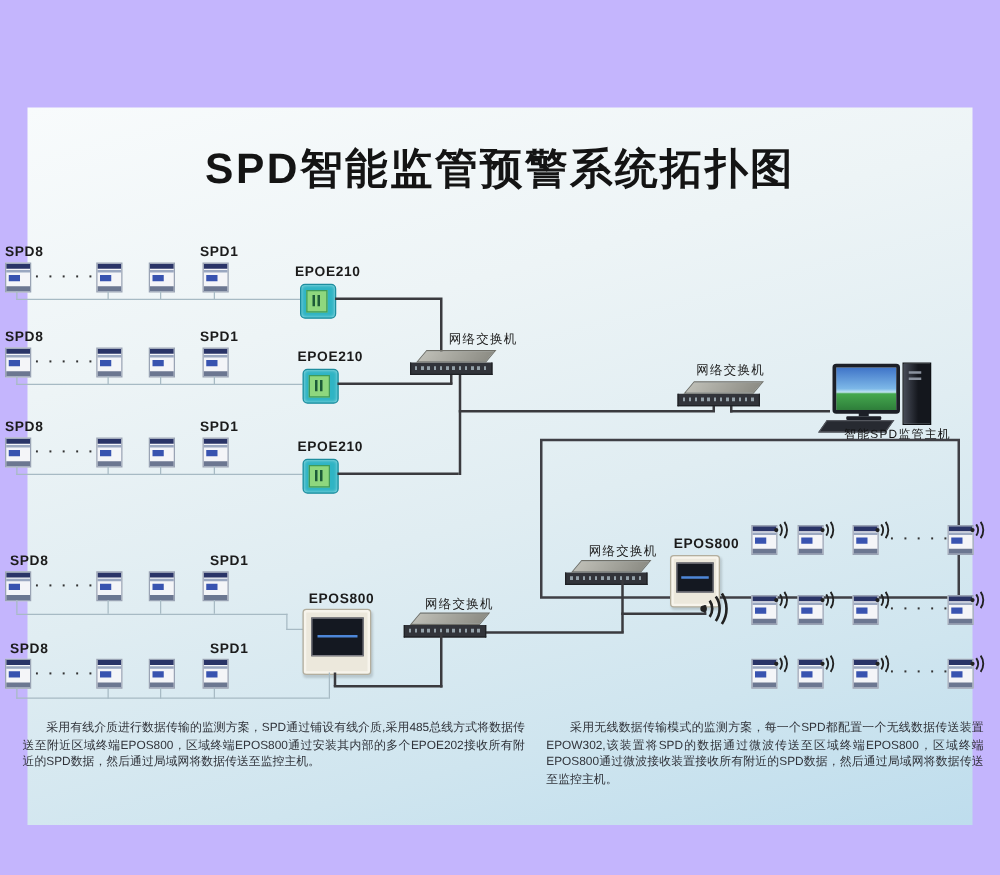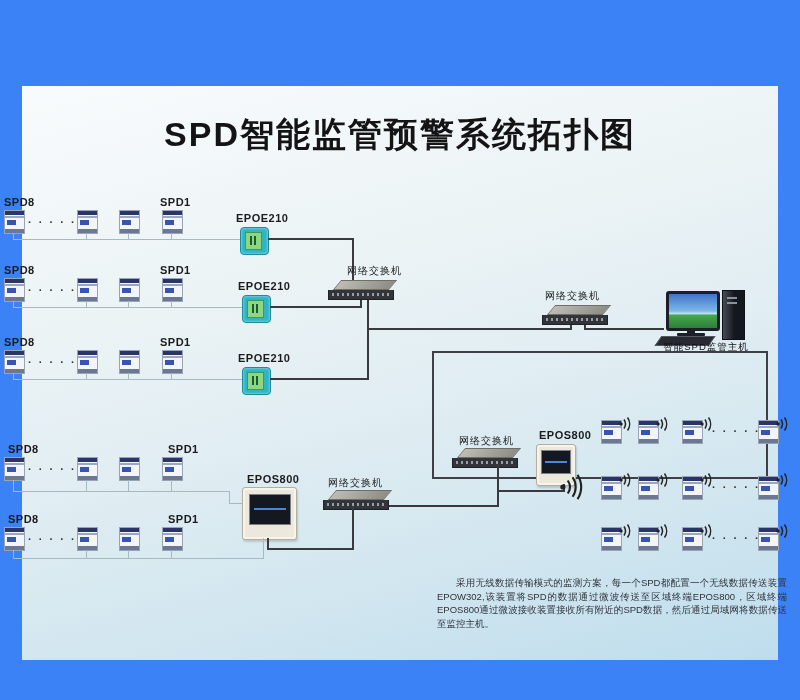--- a/index.html
+++ b/index.html
@@ -1,24 +1,24 @@
 <!DOCTYPE html>
 <html><head>
 <meta charset="utf-8">
 <style>
   html,body{margin:0;padding:0;background:#fff;}
-  #canvas{position:relative;width:800px;height:700px;background:#3b82f6;overflow:hidden;
+  #canvas{position:relative;width:800px;height:700px;background:#c4b5fd;overflow:hidden;
           font-family:"Liberation Sans",sans-serif;}
   .panel{position:absolute;left:22px;top:86px;width:756px;height:574px;
          background:linear-gradient(165deg,#f8fbfc 0%,#edf4f6 30%,#e0edf2 55%,#cfe5ef 80%,#bedded 100%);}
   .title{position:absolute;left:0;top:112px;width:800px;text-align:center;
          font-size:34px;font-weight:700;color:#141414;letter-spacing:2px;}
   
   .lbl{position:absolute;font-size:11px;font-weight:700;color:#1b1b1b;letter-spacing:.5px;white-space:nowrap;}
-  .zh{position:absolute;font-size:10px;font-weight:400;color:#222;letter-spacing:1px;white-space:nowrap;}
+  .zh{position:absolute;font-size:10px;font-weight:400;color:#222;letter-spacing:1px;white-space:nowrap;margin-left:12px;}
   .dots{position:absolute;font-size:11px;font-weight:700;color:#333;letter-spacing:2px;white-space:nowrap;}
   
   .L{position:absolute;background:#a7bac4;}
   .D{position:absolute;background:#3a3a3e;}
   
   .d{position:absolute;width:19px;height:22px;border:1px solid #99a3b4;
      background:
        linear-gradient(#2a3467,#2a3467) 0 0/100% 4px no-repeat,
        linear-gradient(#9aa7c0,#9aa7c0) 0 5px/100% 2px no-repeat,
        linear-gradient(#3853b0,#3853b0) 2px 9px/9px 5px no-repeat,
@@ -303,14 +303,15 @@
   <div class="dots" style="left:712px;top:532px">· · · · ·</div>
   <div class="d" style="left:758px;top:527px"></div>
   <svg class="wifi" style="left:775px;top:523px" width="14" height="16" viewBox="0 0 14 16">
       <circle cx="3" cy="8" r="1.7" fill="#222"></circle>
       <g fill="none" stroke="#222" stroke-width="1.5">
         <path d="M6 3.5 A8 8 0 0 1 6 12.5"></path>
         <path d="M9.5 1.5 A11 11 0 0 1 9.5 14.5"></path>
       </g>
     </svg>
 
+  <div class="desc" style="left:18px;top:576px;width:402px">采用有线介质进行数据传输的监测方案，SPD通过铺设有线介质,采用485总线方式将数据传送至附近区域终端EPOS800，区域终端EPOS800通过安装其内部的多个EPOE202接收所有附近的SPD数据，然后通过局域网将数据传送至监控主机。</div>
   <div class="desc" style="left:437px;top:576px;width:350px">采用无线数据传输模式的监测方案，每一个SPD都配置一个无线数据传送装置EPOW302,该装置将SPD的数据通过微波传送至区域终端EPOS800，区域终端EPOS800通过微波接收装置接收所有附近的SPD数据，然后通过局域网将数据传送至监控主机。</div>
 </div>
 
 </body></html>

